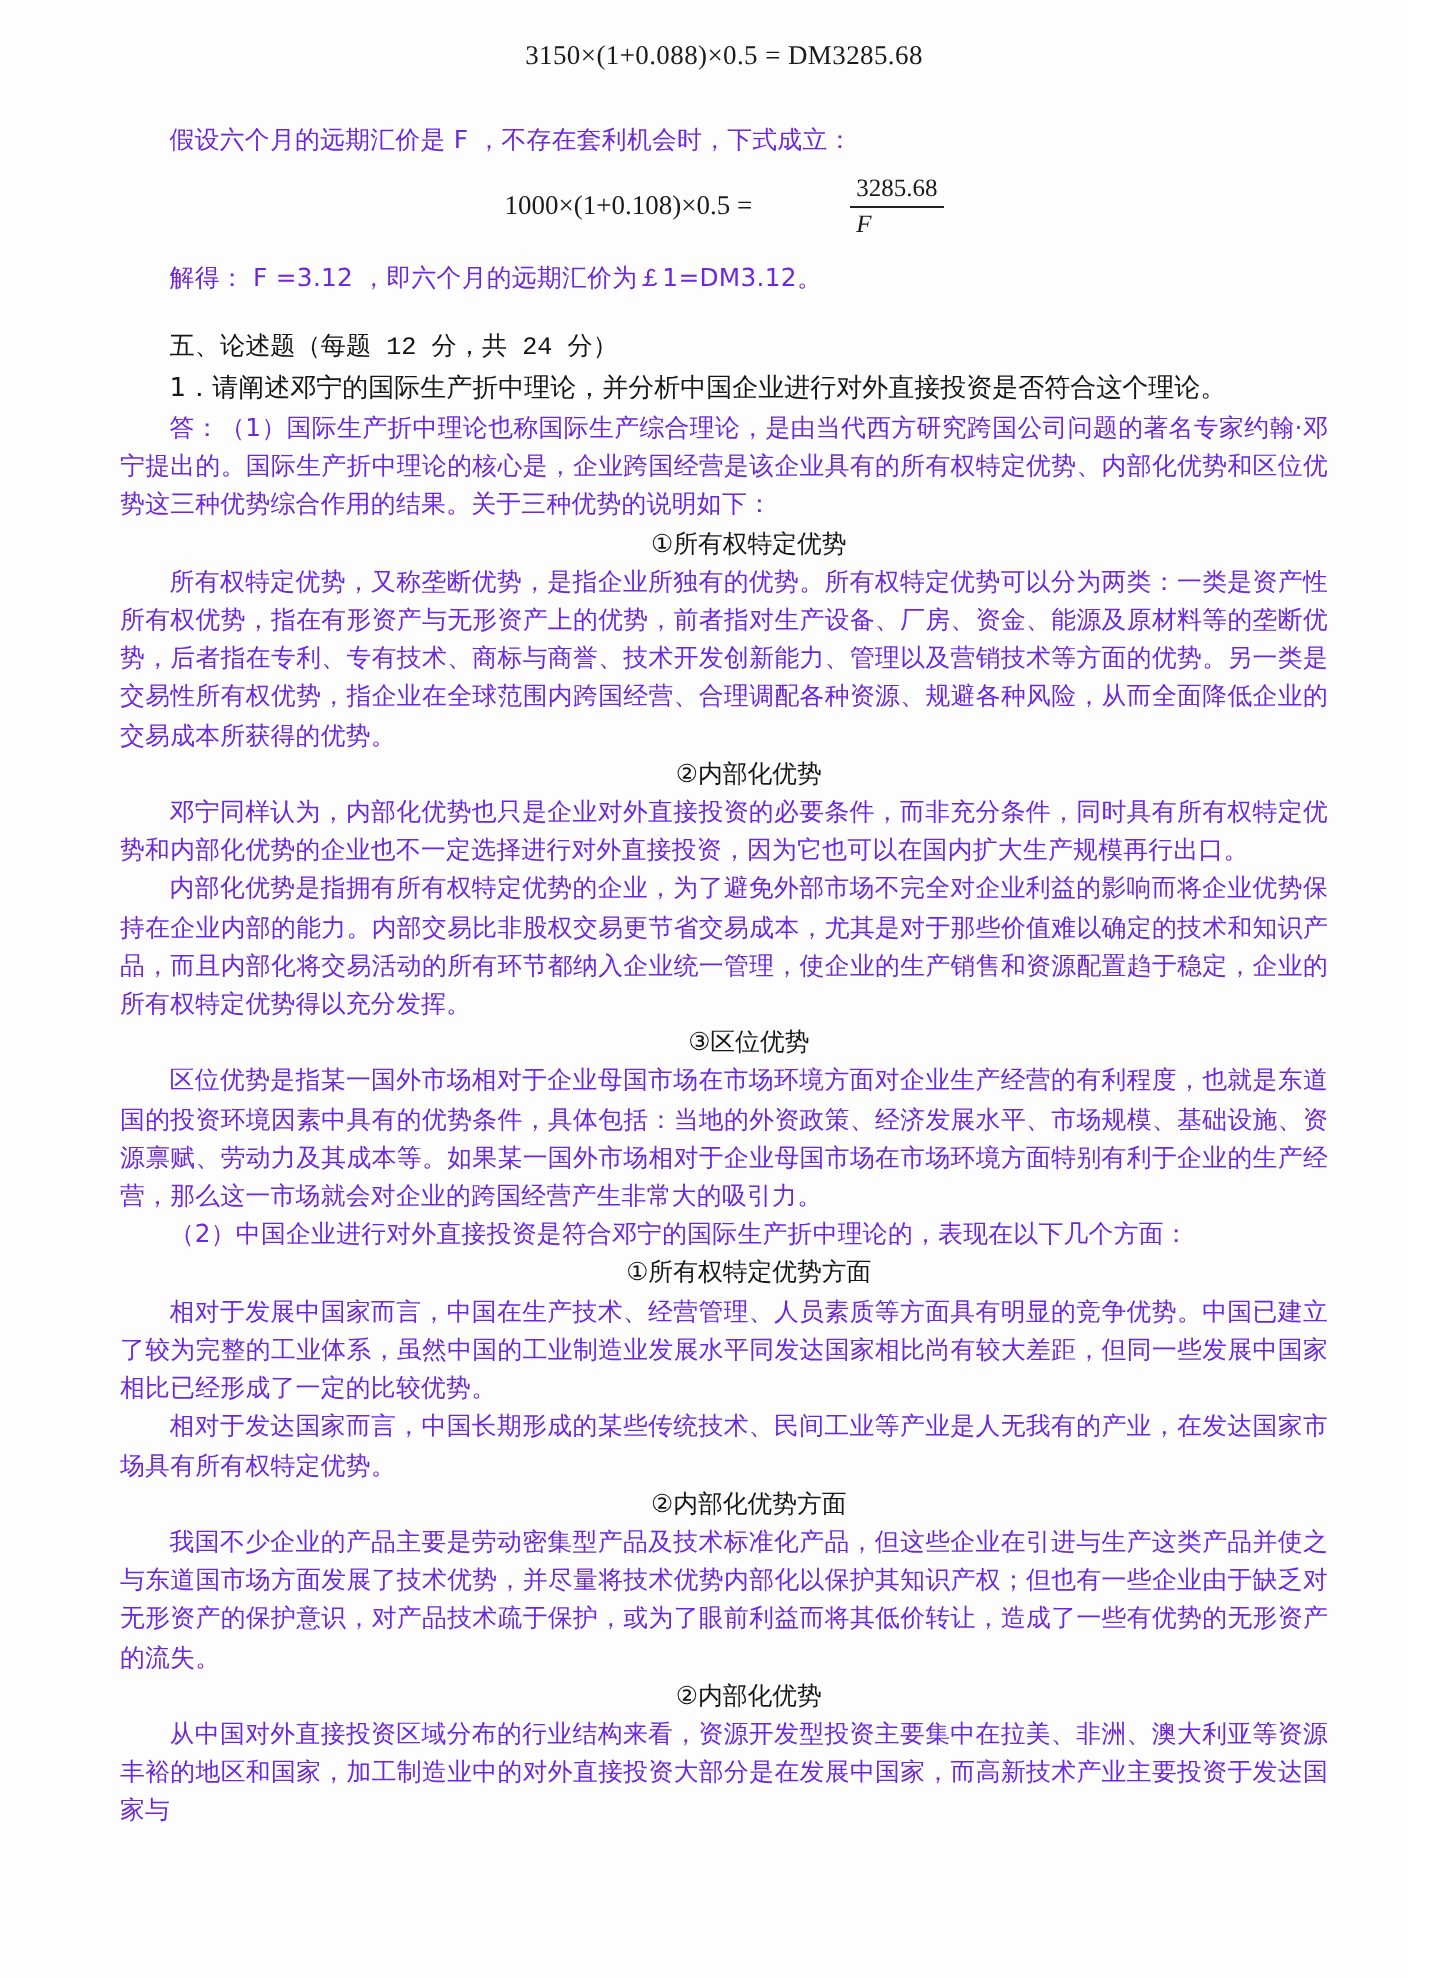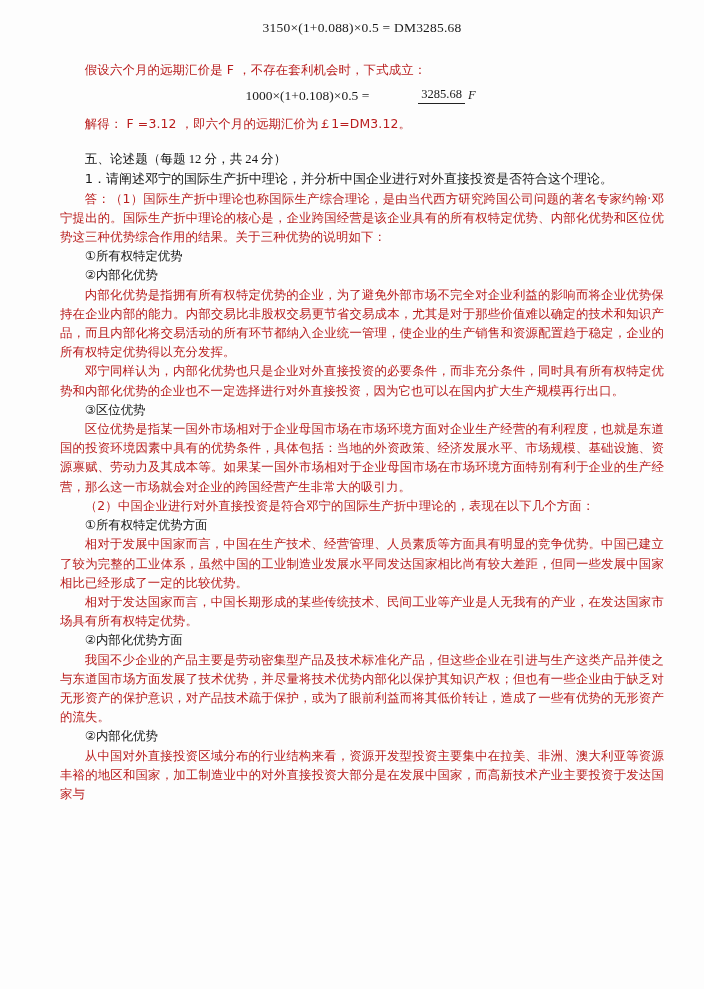--- a/index.html
+++ b/index.html
@@ -49,21 +49,21 @@
     font-size: 13.5px;
     gap: 45px;
   }
   .frac-lead {
     display: inline-block;
     padding-right: 2px;
     white-space: nowrap;
   }
   .frac {
     display: inline-flex;
-    flex-direction: row;
+    flex-direction: column;
     align-items: flex-start;
     vertical-align: middle;
     line-height: 1.15;
     margin-left: 2px;
   }
   .frac .num {
     padding: 0 3px 1px 3px;
     border-bottom: 1px solid #222;
     font-size: 12.5px;
   }
@@ -75,40 +75,41 @@
 
   
   .cn {
     font-family: "DejaVu Sans", "Liberation Sans", sans-serif;
     font-size: 12.4px;
     line-height: 19.2px;
     text-align: justify;
     text-justify: inter-character;
     margin: 0;
     letter-spacing: 0.15px;
-    color: #b91c1c;
+    color: #6d28d9;
   }
   .cn.indent { text-indent: 24.8px; }
   .gap-lg { height: 17px; }
   .heading {
-    font-family: Liberation Serif, serif;
+    font-family: Liberation Mono, monospace;
     font-size: 12.6px;
     line-height: 19.4px;
     margin: 0;
     text-indent: 0;
     font-weight: normal;
     color: #141414;
   }
   .sub-heading {
     font-family: "DejaVu Sans", "Liberation Sans", sans-serif;
     font-size: 12.4px;
     line-height: 19.2px;
     margin: 0;
     text-indent: 24.8px;
     color: #161616;
+    text-align: center;
   }
   .q-line {
     font-family: "DejaVu Sans", "Liberation Sans", sans-serif;
     font-size: 13px;
     line-height: 19.2px;
     margin: 0;
     text-indent: 0;
     color: #161616;
   }
 </style>
@@ -132,24 +133,25 @@
 
     <p class="cn indent">解得： F =3.12 ，即六个月的远期汇价为￡1=DM3.12。</p>
 
     <div class="gap-lg"></div>
 
     <p class="heading" style="text-indent:24.8px">五、论述题（每题 12 分，共 24 分）</p>
     <p class="q-line" style="text-indent:24.8px">1．请阐述邓宁的国际生产折中理论，并分析中国企业进行对外直接投资是否符合这个理论。</p>
     <p class="cn indent">答：（1）国际生产折中理论也称国际生产综合理论，是由当代西方研究跨国公司问题的著名专家约翰·邓宁提出的。国际生产折中理论的核心是，企业跨国经营是该企业具有的所有权特定优势、内部化优势和区位优势这三种优势综合作用的结果。关于三种优势的说明如下：</p>
 
     <p class="sub-heading">①所有权特定优势</p>
+    <p class="cn indent">所有权特定优势，又称垄断优势，是指企业所独有的优势。所有权特定优势可以分为两类：一类是资产性所有权优势，指在有形资产与无形资产上的优势，前者指对生产设备、厂房、资金、能源及原材料等的垄断优势，后者指在专利、专有技术、商标与商誉、技术开发创新能力、管理以及营销技术等方面的优势。另一类是交易性所有权优势，指企业在全球范围内跨国经营、合理调配各种资源、规避各种风险，从而全面降低企业的交易成本所获得的优势。</p>
 
     <p class="sub-heading">②内部化优势</p>
+    <p class="cn indent">邓宁同样认为，内部化优势也只是企业对外直接投资的必要条件，而非充分条件，同时具有所有权特定优势和内部化优势的企业也不一定选择进行对外直接投资，因为它也可以在国内扩大生产规模再行出口。</p>
     <p class="cn indent">内部化优势是指拥有所有权特定优势的企业，为了避免外部市场不完全对企业利益的影响而将企业优势保持在企业内部的能力。内部交易比非股权交易更节省交易成本，尤其是对于那些价值难以确定的技术和知识产品，而且内部化将交易活动的所有环节都纳入企业统一管理，使企业的生产销售和资源配置趋于稳定，企业的所有权特定优势得以充分发挥。</p>
-    <p class="cn indent">邓宁同样认为，内部化优势也只是企业对外直接投资的必要条件，而非充分条件，同时具有所有权特定优势和内部化优势的企业也不一定选择进行对外直接投资，因为它也可以在国内扩大生产规模再行出口。</p>
 
     <p class="sub-heading">③区位优势</p>
     <p class="cn indent">区位优势是指某一国外市场相对于企业母国市场在市场环境方面对企业生产经营的有利程度，也就是东道国的投资环境因素中具有的优势条件，具体包括：当地的外资政策、经济发展水平、市场规模、基础设施、资源禀赋、劳动力及其成本等。如果某一国外市场相对于企业母国市场在市场环境方面特别有利于企业的生产经营，那么这一市场就会对企业的跨国经营产生非常大的吸引力。</p>
 
     <p class="cn indent">（2）中国企业进行对外直接投资是符合邓宁的国际生产折中理论的，表现在以下几个方面：</p>
 
     <p class="sub-heading">①所有权特定优势方面</p>
     <p class="cn indent">相对于发展中国家而言，中国在生产技术、经营管理、人员素质等方面具有明显的竞争优势。中国已建立了较为完整的工业体系，虽然中国的工业制造业发展水平同发达国家相比尚有较大差距，但同一些发展中国家相比已经形成了一定的比较优势。</p>
     <p class="cn indent">相对于发达国家而言，中国长期形成的某些传统技术、民间工业等产业是人无我有的产业，在发达国家市场具有所有权特定优势。</p>
 

